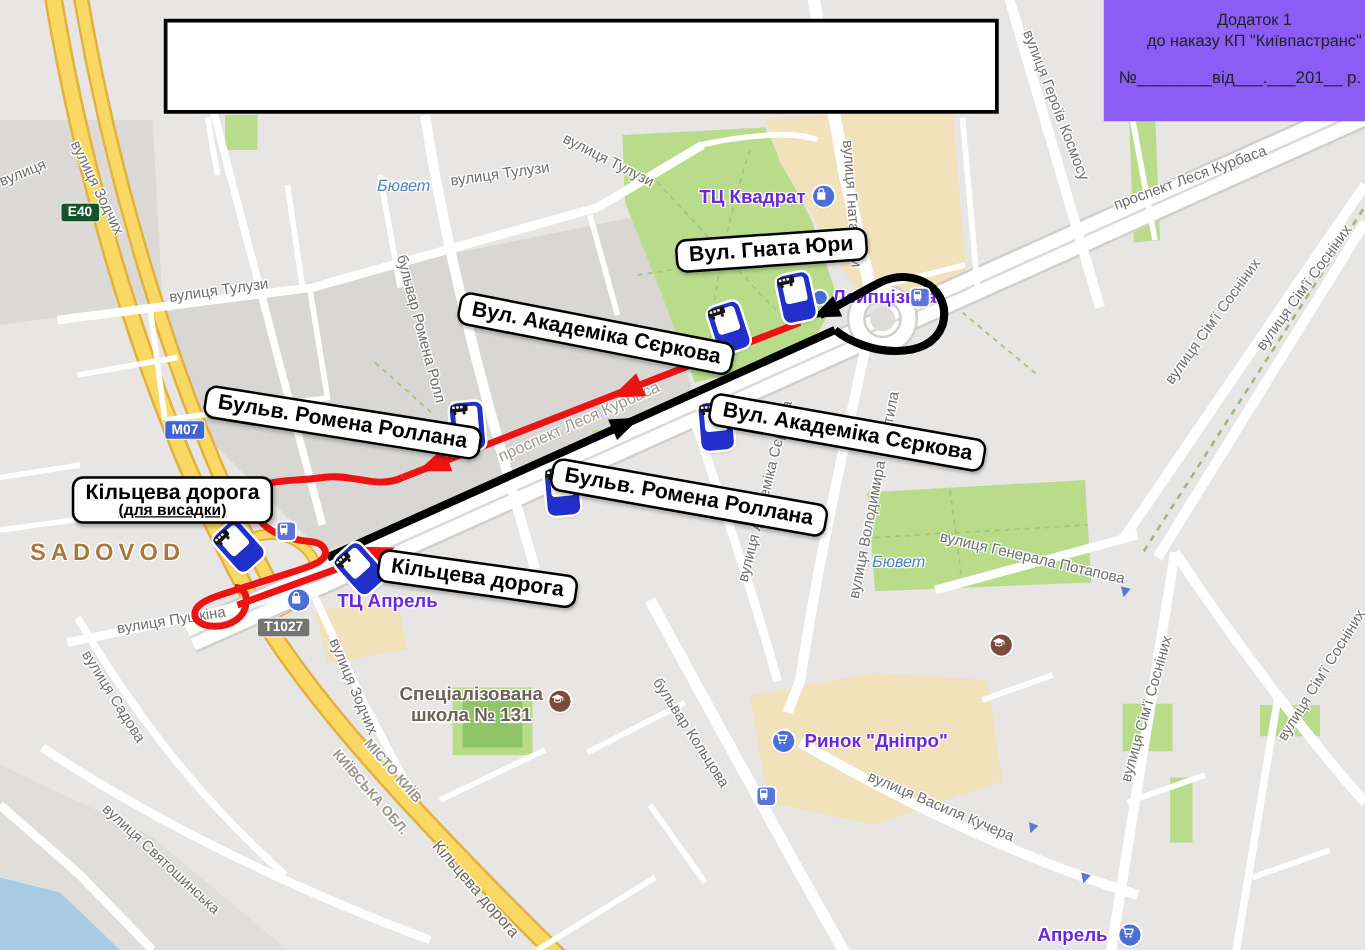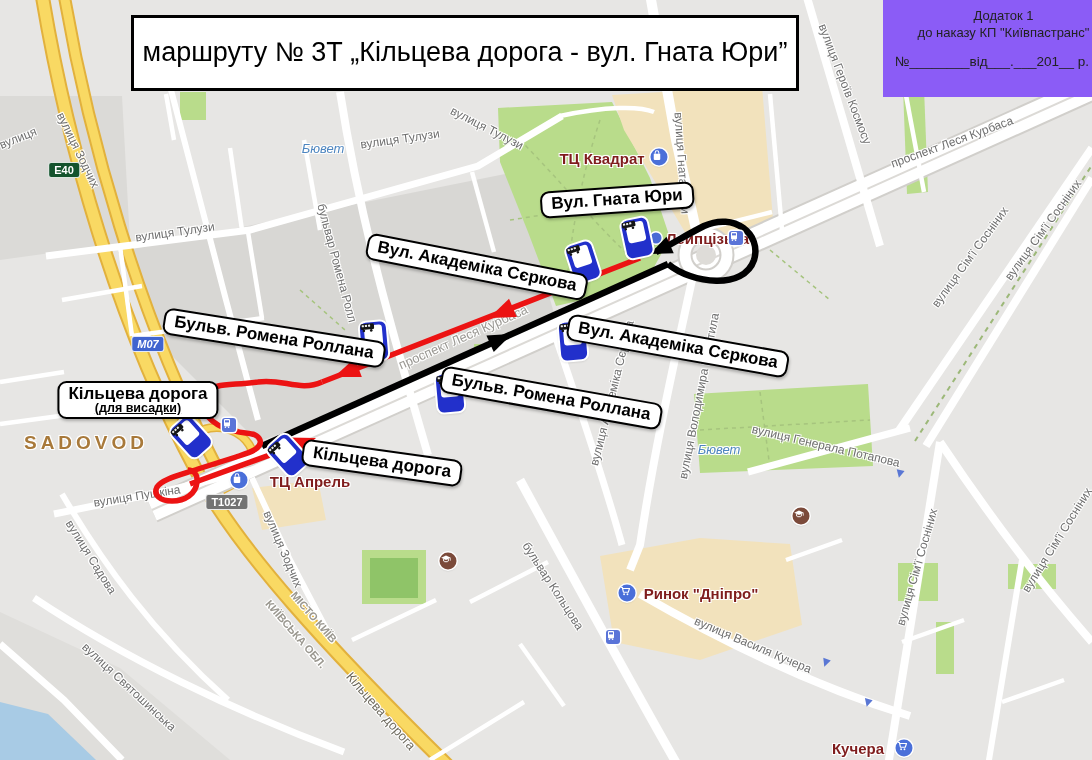--- a/index.html
+++ b/index.html
@@ -2,21 +2,21 @@
 <html><head>
 <meta charset="utf-8">
 <style>
   html,body{margin:0;padding:0;background:#fff;font-family:"Liberation Sans",sans-serif;}
   #stage{position:relative;width:1092px;height:760px;overflow:hidden;background:#e7e6e4;}
   #stage svg{position:absolute;left:0;top:0;pointer-events:none;}
   .layer{position:absolute;left:0;top:0;width:100%;height:100%;}
   .street{position:absolute;white-space:nowrap;font-size:12px;color:#6f6f6f;
     text-shadow:1px 1px 0 #fff,-1px -1px 0 #fff,1px -1px 0 #fff,-1px 1px 0 #fff,0 0 2px #fff;
     transform:translate(-50%,-50%);}
-  .poi-label{position:absolute;white-space:pre-line;font-weight:bold;font-size:15px;color:#7f1d1d;
+  .poi-label{position:absolute;white-space:pre-line;font-weight:bold;font-size:15px;color:#6d28d9;
     text-align:center;transform:translate(-50%,-50%);
     text-shadow:1px 1px 0 #fff,-1px -1px 0 #fff,1px -1px 0 #fff,-1px 1px 0 #fff,0 0 2px #fff;}
   .poi-label.left{transform:translate(0,-50%);text-align:left;}
   .poi-icon{position:absolute;width:17px;height:17px;border-radius:50%;background:#4a6fd9;
     transform:translate(-50%,-50%);box-shadow:0 0 0 1.5px #fff,0 1px 2px rgba(0,0,0,.35);
     display:flex;align-items:center;justify-content:center;}
   .poi-icon svg{position:static;width:13px;height:13px;}
   .poi-icon.ic-school{background:#7b4a3a;}
   .poi-icon.ic-dot{width:11px;height:11px;background:#4a6bd6;}
   .transit{position:absolute;width:14px;height:14px;border-radius:3px;background:#5a74d8;
@@ -248,26 +248,28 @@
     <svg viewBox="0 0 20 20">
           <use href="#icon-cart"></use>
         </svg>
   </span>
       <div class="poi-label" style="left: 701px; top: 593px;">Ринок "Дніпро"</div>
       <span class="poi-icon ic-cart" style="left: 904px; top: 748px; transform: translate(-50%, -50%);">
     <svg viewBox="0 0 20 20">
           <use href="#icon-cart"></use>
         </svg>
   </span>
-      <div class="poi-label" style="left: 858px; top: 748px;">Кучера</div>
+      <div class="poi-label" style="left: 858px; top: 748px;">Апрель</div>
       <span class="poi-icon ic-school" style="left: 448px; top: 561px; transform: translate(-50%, -50%);">
     <svg viewBox="0 0 20 20">
           <use href="#icon-school"></use>
         </svg>
   </span>
+      <div class="poi-label" style="left: 377px; top: 564px; color: rgb(109, 98, 87);">Спеціалізована
+школа № 131</div>
       <span class="poi-icon ic-school" style="left: 801px; top: 516px; transform: translate(-50%, -50%);">
     <svg viewBox="0 0 20 20">
           <use href="#icon-school"></use>
         </svg>
   </span>
     </div>
 
   <svg id="routes" width="1092" height="760" viewBox="0 0 1092 760">
     <g fill="none">
       <path d="M262,446 L668,264" stroke="#000" stroke-width="6.5"></path>
@@ -297,21 +299,21 @@
         </svg>
   </span>
       <span class="transit" style="left: 229px; top: 425px; transform: translate(-50%, -50%);">
     <svg viewBox="0 0 10 10">
           <use href="#icon-busfront"></use>
         </svg>
   </span>
     </div>
   <div class="layer" id="layer-badges">
       <span class="badge" style="left: 64px; top: 170px; transform: translate(-50%, -50%); background: #14532d;">E40</span>
-      <span class="badge" style="left: 148px; top: 344px; transform: translate(-50%, -50%); background: rgb(64, 100, 207); font-style: italic;">М07</span>
+      <span class="badge" style="left: 148px; top: 344px; transform: translate(-50%, -50%); background: rgb(64, 100, 207);">М07</span>
       <span class="badge" style="left: 227px; top: 502px; transform: translate(-50%, -50%); background: #737373;">Т1027</span>
     </div>
   <div class="layer" id="layer-stops">
       <div class="stop" style="left: 583px; top: 262px; transform: translate(-50%, -50%) rotate(-18deg);">
     <div class="panel">
           <svg viewBox="0 0 22 14">
             <use href="#icon-busside"></use>
           </svg>
         </div>
   </div>
@@ -383,20 +385,19 @@
     <div class="main">Бульв. Ромена Роллана</div>
 
   </div>
       <div class="callout" style="left: 382px; top: 463px; transform: translate(-50%, -50%) rotate(8deg);">
     <div class="main">Кільцева дорога</div>
 
   </div>
     </div>
 
   <div id="title-box">
-    <div>маршруту № 3Т „Кільцева дорога - вул. Гната Юри”</div>
   </div>
   <div id="annex-box">
     <div class="l1">Додаток 1</div>
     <div class="l2">до наказу КП "Київпастранс"</div>
     <div class="l3">№________від___.___201__ р.</div>
   </div>
 </div>
 
 </body></html>

